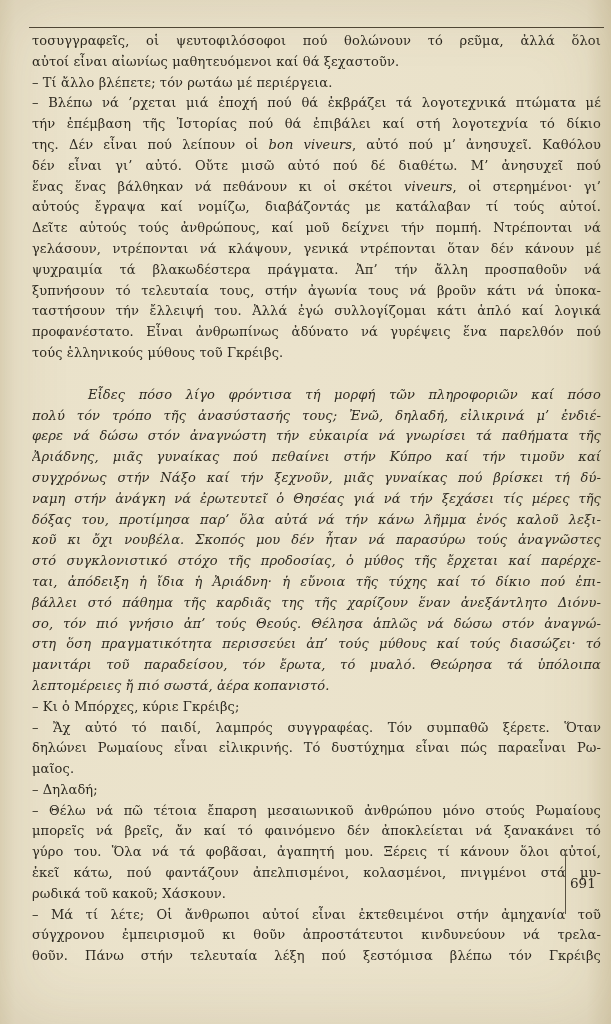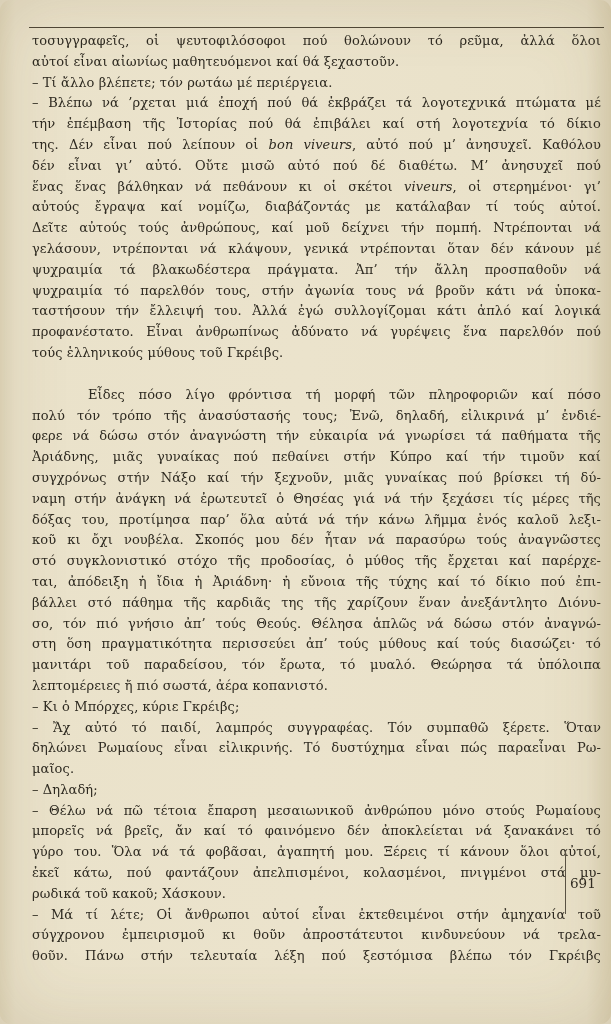--- a/index.html
+++ b/index.html
@@ -11,21 +11,20 @@
     height: 1024px;
     overflow: hidden;
     background: #e9e1c9;
     font-family: "DejaVu Serif", serif;
   }
   .page {
     position: relative;
     width: 611px;
     height: 1024px;
     background: linear-gradient(90deg, #e2d9bd 0%, #eae2ca 2.5%, #ebe3cc 50%, #e9e1c8 96%, #ddd3b5 100%);
-    border-radius: 11px;
   }
   .page::after {
     content: "";
     position: absolute;
     inset: 0;
     box-shadow: inset 0 0 70px rgba(110, 90, 50, 0.16);
     pointer-events: none;
   }
   .top-rule {
     position: absolute;
@@ -39,21 +38,21 @@
     position: absolute;
     top: 31px;
     left: 32px;
     width: 569px;
     font-size: 13px;
     line-height: 20.8px;
     color: #2e2a21;
     letter-spacing: 0.1px;
   }
   .paragraph { margin: 0; }
-  .space-before { margin-top: 21px; }
+  .space-before { margin-top: 21px; font-style: italic; }
   .line {
     text-align: justify;
     height: 20.8px;
     overflow: hidden;
   }
   .line.full { text-align-last: justify; }
   .line.indent { text-indent: 56px; }
   .pagenum-box {
     position: absolute;
     top: 851px;
@@ -88,21 +87,21 @@
       <div class="paragraph">
         <div class="line full">– Βλέπω νά ’ρχεται μιά ἐποχή πού θά ἐκβράζει τά λογοτεχνικά πτώματα μέ</div>
         <div class="line full">τήν ἐπέμβαση τῆς Ἱστορίας πού θά ἐπιβάλει καί στή λογοτεχνία τό δίκιο</div>
         <div class="line full">της. Δέν εἶναι πού λείπουν οἱ <i>bon <i>viveurs</i></i>, αὐτό πού μ’ ἀνησυχεῖ. Καθόλου</div>
         <div class="line full">δέν εἶναι γι’ αὐτό. Οὔτε μισῶ αὐτό πού δέ διαθέτω. Μ’ ἀνησυχεῖ πού</div>
         <div class="line full">ἕνας ἕνας βάλθηκαν νά πεθάνουν κι οἱ σκέτοι <i>viveurs</i>, οἱ στερημένοι· γι’</div>
         <div class="line full">αὐτούς ἔγραψα καί νομίζω, διαβάζοντάς με κατάλαβαν τί τούς αὐτοί.</div>
         <div class="line full">Δεῖτε αὐτούς τούς ἀνθρώπους, καί μοῦ δείχνει τήν πομπή. Ντρέπονται νά</div>
         <div class="line full">γελάσουν, ντρέπονται νά κλάψουν, γενικά ντρέπονται ὅταν δέν κάνουν μέ</div>
         <div class="line full">ψυχραιμία τά βλακωδέστερα πράγματα. Ἀπ’ τήν ἄλλη προσπαθοῦν νά</div>
-        <div class="line full">ψυχραιμία τό παρελθόν τους, στήν ἀγωνία τους νά βροῦν κάτι νά ὑποκα-</div>
+        <div class="line full">ξυπνήσουν τό τελευταία τους, στήν ἀγωνία τους νά βροῦν κάτι νά ὑποκα-</div>
         <div class="line full">ταστήσουν τήν ἔλλειψή του. Ἀλλά ἐγώ συλλογίζομαι κάτι ἁπλό καί λογικά</div>
         <div class="line full">προφανέστατο. Εἶναι ἀνθρωπίνως ἀδύνατο νά γυρέψεις ἕνα παρελθόν πού</div>
         <div class="line">τούς ἑλληνικούς μύθους τοῦ Γκρέιβς.</div>
       </div>
       <div class="paragraph space-before">
         <div class="line full indent">Εἶδες πόσο λίγο φρόντισα τή μορφή τῶν πληροφοριῶν καί πόσο</div>
         <div class="line full">πολύ τόν τρόπο τῆς ἀνασύστασής τους; Ἐνῶ, δηλαδή, εἰλικρινά μ’ ἐνδιέ-</div>
         <div class="line full">φερε νά δώσω στόν ἀναγνώστη τήν εὐκαιρία νά γνωρίσει τά παθήματα τῆς</div>
         <div class="line full">Ἀριάδνης, μιᾶς γυναίκας πού πεθαίνει στήν Κύπρο καί τήν τιμοῦν καί</div>
         <div class="line full">συγχρόνως στήν Νάξο καί τήν ξεχνοῦν, μιᾶς γυναίκας πού βρίσκει τή δύ-</div>

